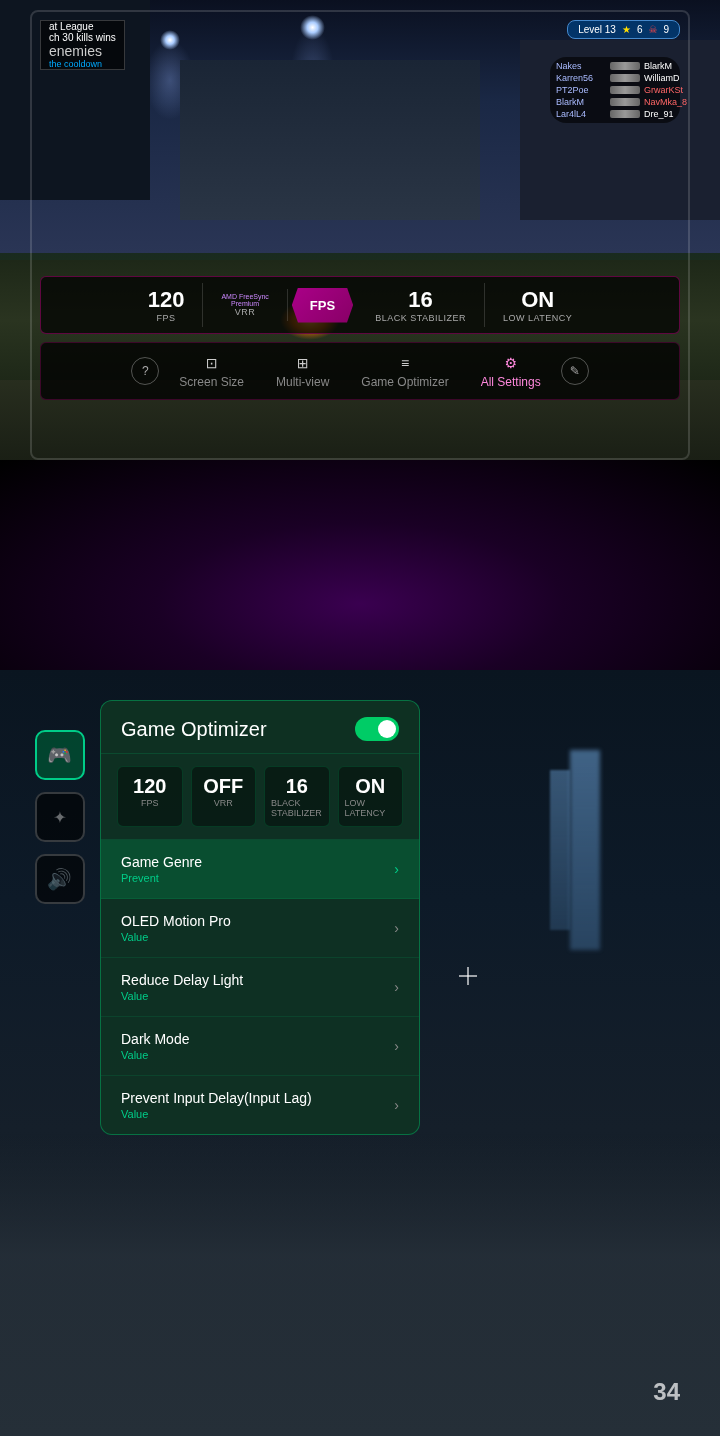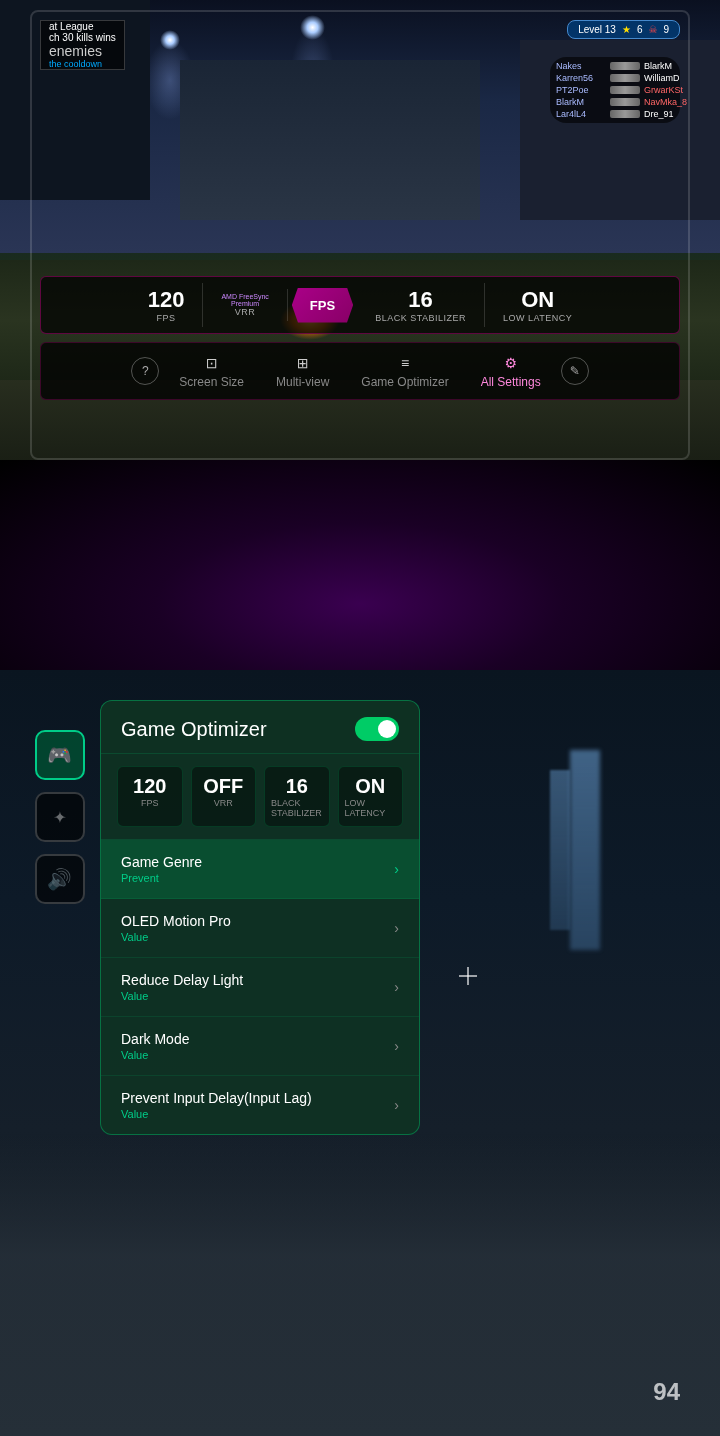--- a/index.html
+++ b/index.html
@@ -684,14 +684,14 @@
         <div class="menu-item-content">
           <span class="menu-item-title">Prevent Input Delay(Input Lag)</span>
           <span class="menu-item-value">Value</span>
         </div>
         <span class="menu-item-arrow">›</span>
       </div>
 
     </div>
   </div>
 
-  <div class="ammo-display">94</div>
+  <div class="ammo-display">34</div>
 </div>
 
 </body></html>

